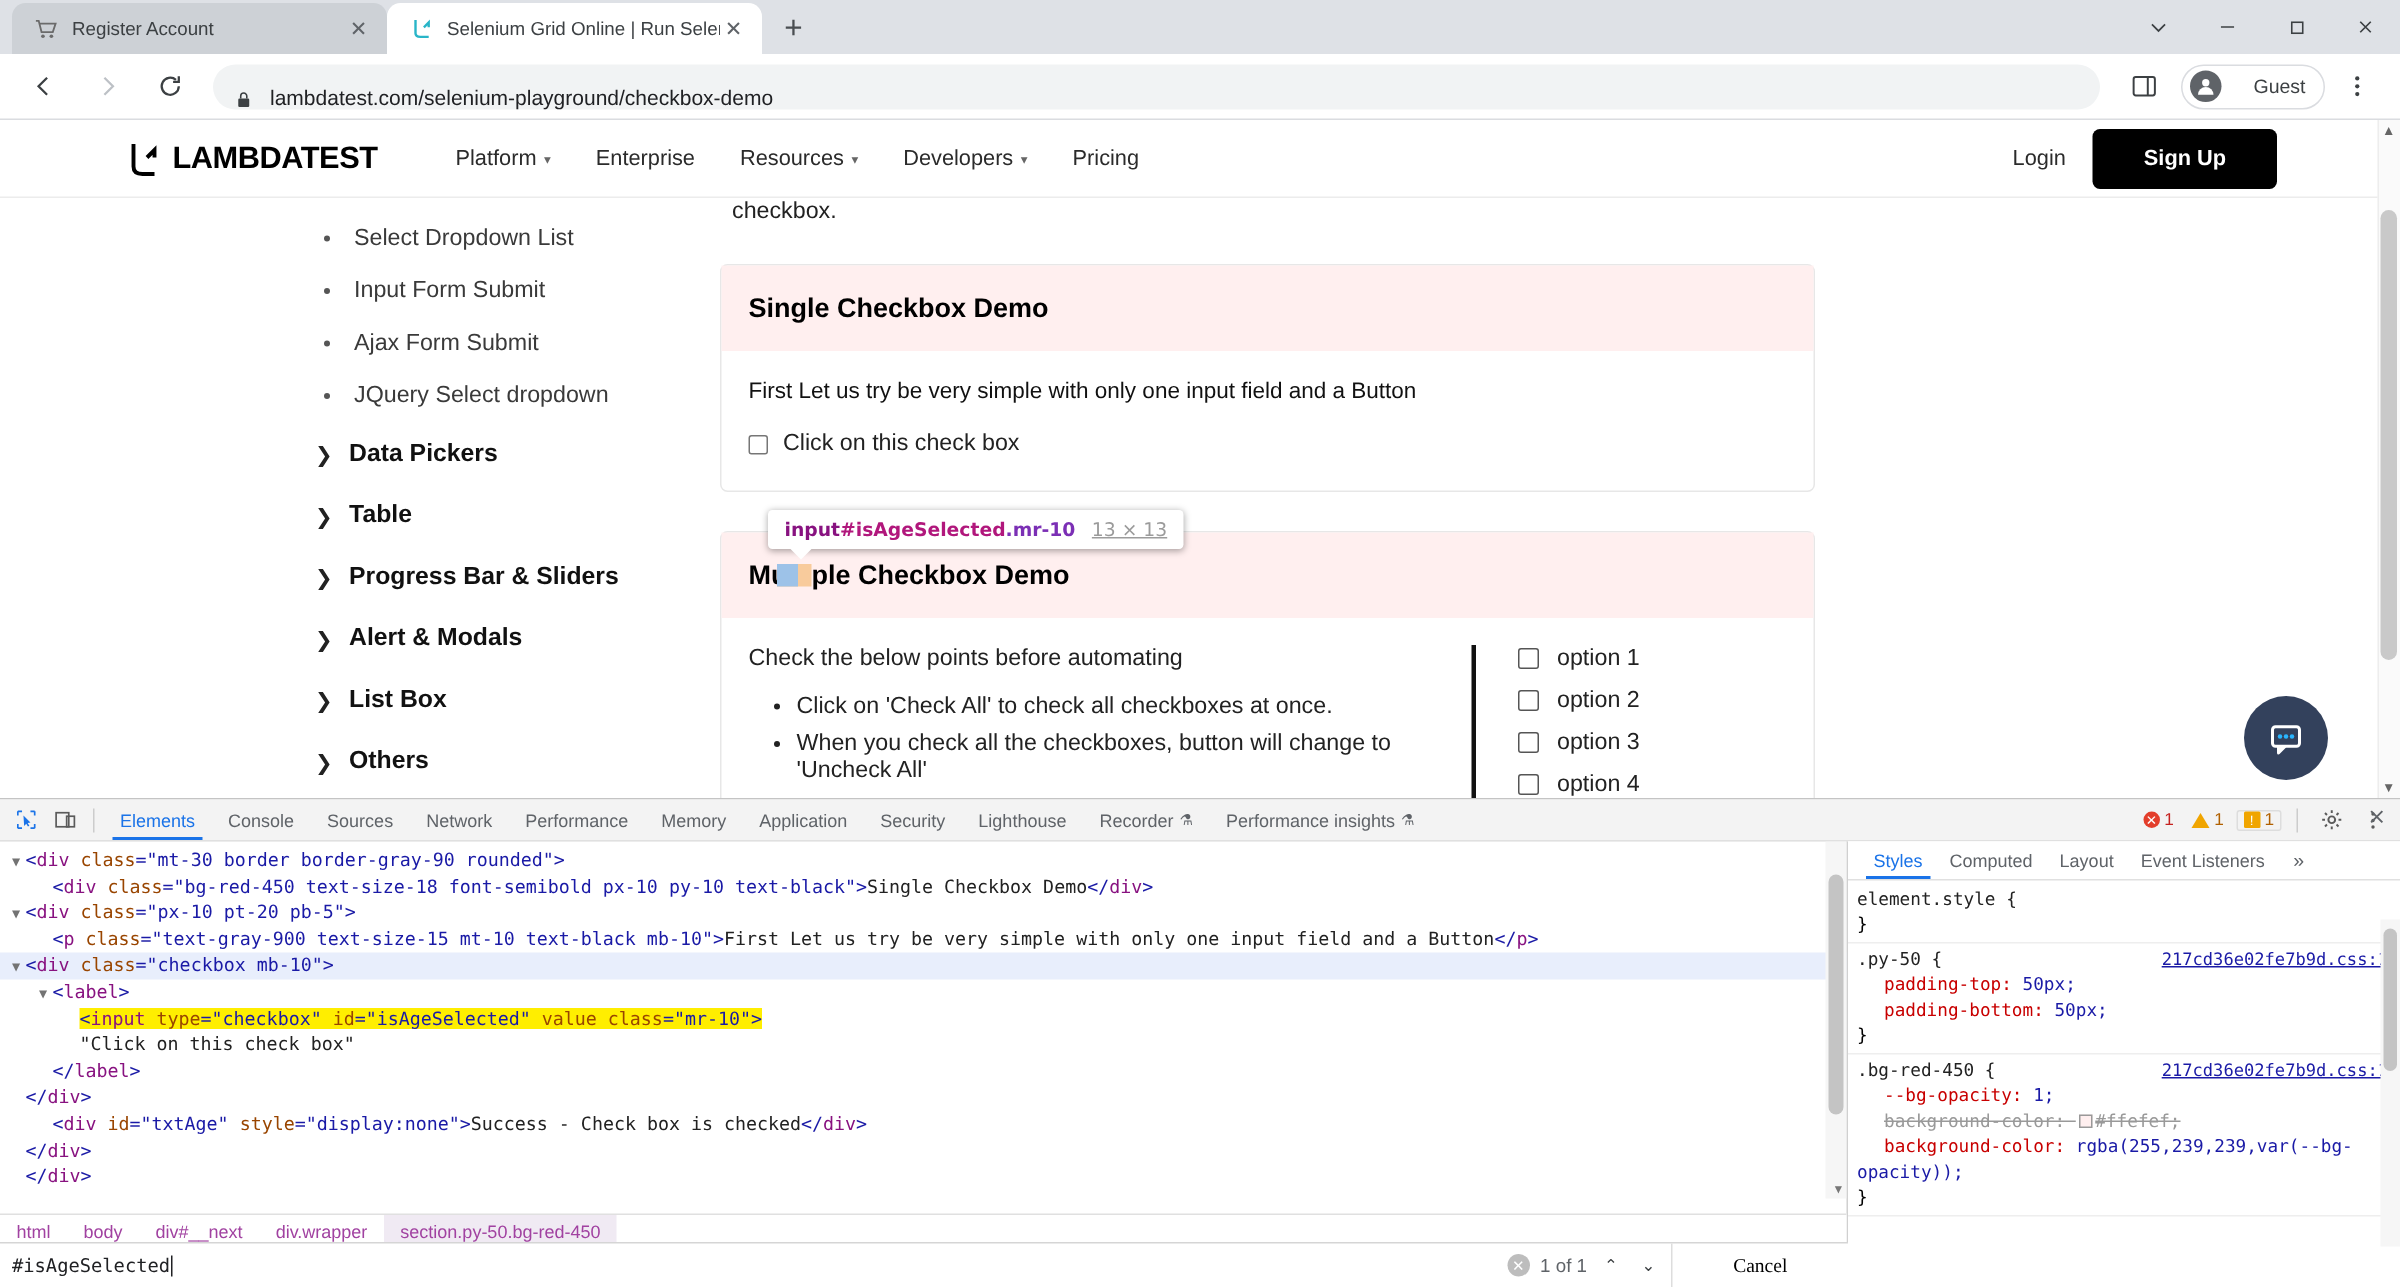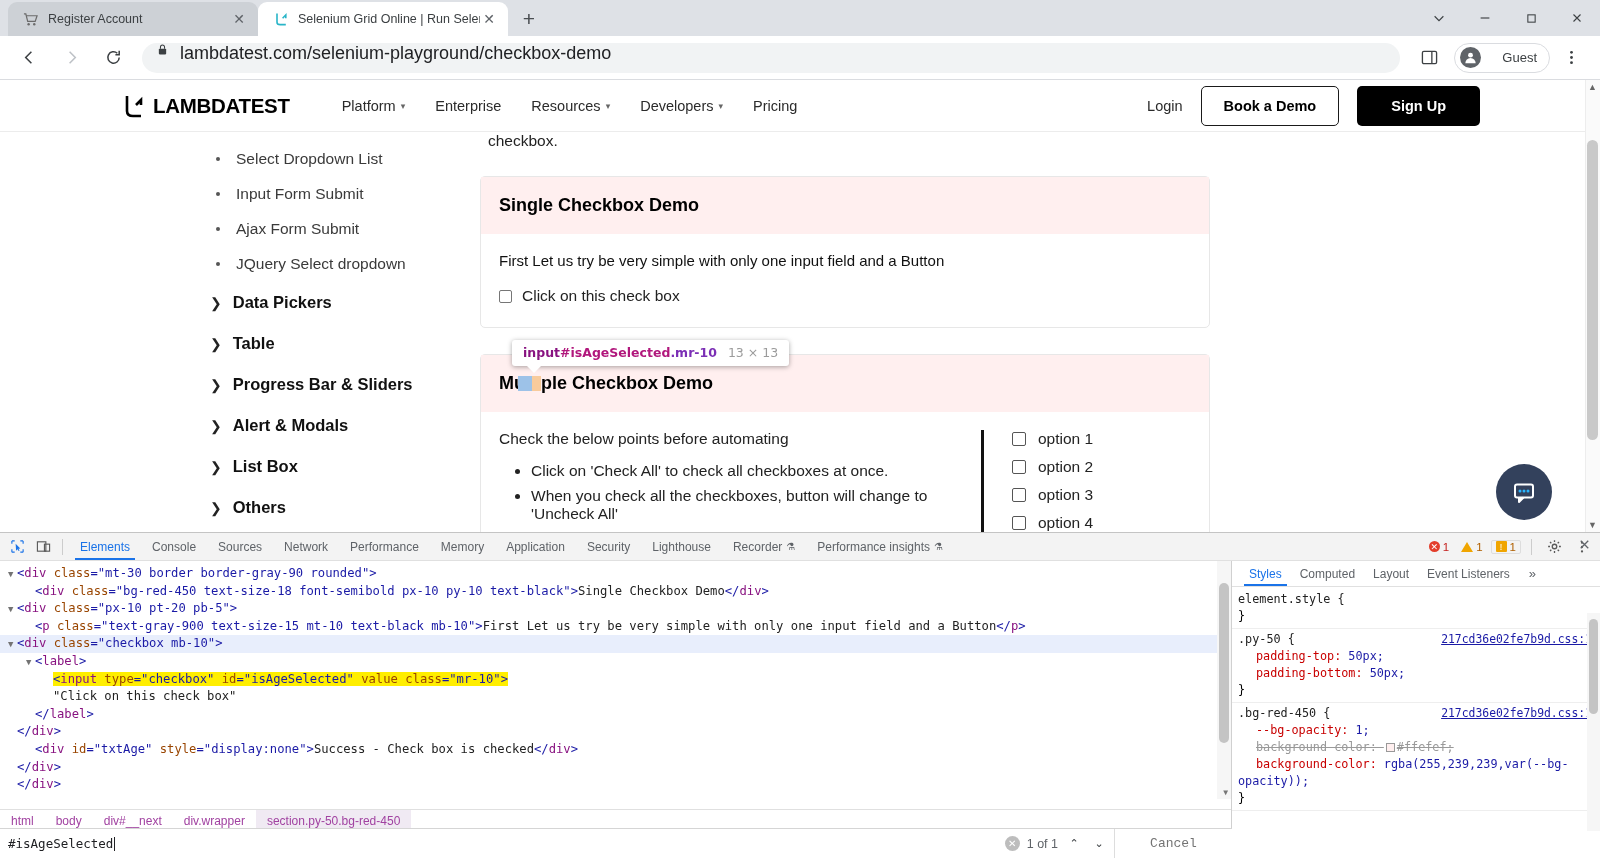--- a/index.html
+++ b/index.html
@@ -46,42 +46,42 @@
   .toolbar {
     height: 44px; background: #fff; display: flex; align-items: center;
     padding: 0 8px; border-bottom: 1px solid #dadce0;
   }
   .tb-icon {
     width: 32px; height: 32px; margin: 0 5px; display: flex;
     align-items: center; justify-content: center; color: #5f6368;
   }
   .omnibox {
     flex: 1; height: 30px; background: #f1f3f4; border-radius: 16px;
-    display: flex; align-items: flex-start; padding: 0 14px; margin: 0 8px;
-    font-size: 18px; color: #202124;
+    display: flex; align-items: flex-end; padding: 0 14px; margin: 0 8px;
+    font-size: 14px; color: #202124;
   }
   .lock { margin-right: 11px; display: flex; align-items: center; }
   .profile {
     height: 30px; display: flex; align-items: center; gap: 21px;
     border: 1px solid #dadce0; border-radius: 16px; padding: 0 12px 0 5px;
     margin-left: 4px; font-size: 13px; color: #3c4043;
   }
   .avatar-circle {
     width: 21px; height: 21px; border-radius: 50%; background: #5f6368;
     display: flex; align-items: center; justify-content: center;
   }
 
   
   .viewport {
     position: absolute; top: 80px; left: 0; width: 1600px; height: 452px;
     background: #fff; overflow: hidden;
   }
 
   .site-header {
-    height: 52px; display: flex; align-items: center; padding: 0 120px;
+    height: 52px; display: flex; align-items: center; padding: 0 82px;
     border-bottom: 1px solid #ececec; background: #fff;
   }
   .brand { display: flex; align-items: center; gap: 7px; }
   .brand-text { font-size: 20.5px; font-weight: 800; letter-spacing: -0.3px; color: #000; }
   .nav { display: flex; align-items: center; gap: 30px; margin-left: 52px; }
   .nav-item {
     font-size: 14.5px; color: #2b2b2b; display: flex; align-items: center; gap: 5px;
   }
   .caret { font-size: 9px; color: #666; }
   .header-right { margin-left: auto; display: flex; align-items: center; gap: 18px; }
@@ -158,21 +158,21 @@
     position: absolute; left: 512px; top: 260px; z-index: 40;
     background: #fff; border-radius: 3px; padding: 5px 11px 6px 11px;
     box-shadow: 0 1px 5px rgba(0,0,0,.35);
     display: flex; align-items: baseline; gap: 11px; white-space: nowrap;
     font-family: "DejaVu Sans", sans-serif;
   }
   .tip-sel { font-size: 12.5px; font-weight: 700; }
   .tip-tag { color: #881280; }
   .tip-id  { color: #b1177c; }
   .tip-cls { color: #7b2fb5; }
-  .tip-dim { font-size: 12.5px; color: #9b9b9b; }
+  .tip-dim { font-size: 12.5px; color: #9b9b9b; text-decoration: underline; }
   .tip-arrow {
     position: absolute; left: 14px; bottom: -7px; width: 0; height: 0;
     border-left: 8px solid transparent; border-right: 8px solid transparent;
     border-top: 8px solid #fff;
   }
 
   .chat-fab {
     position: absolute; right: 48px; bottom: 12px; width: 56px; height: 56px;
     border-radius: 50%; background: #33415c; display: flex;
     align-items: center; justify-content: center; z-index: 20;
@@ -296,21 +296,21 @@
     font-size: 12.5px; color: #202124; display: flex; align-items: center;
   }
   .caret-bar { width:1px; height:14px; background:#202124; margin-left:1px; }
   .search-ctrl { display: flex; align-items: center; gap: 7px; padding-right: 6px; font-family:"Liberation Sans",sans-serif; }
   .clear-x { width:15px;height:15px;border-radius:50%;background:#bdbdbd;color:#fff;font-size:10px;display:flex;align-items:center;justify-content:center; }
   .matches { font-size: 12.5px; color: #5f6368; }
   .nav-arrow { width:18px;height:20px;display:flex;align-items:center;justify-content:center;color:#3c4043;font-size:11px; }
   .cancel-btn {
     border-left: 1px solid #ddd; height: 30px; width: 118px;
     display: flex; align-items: center; justify-content: center;
-    color: #737373; font-size: 13px; font-family: Liberation Mono, monospace;
+    color: #000000; font-size: 13px; font-family: Liberation Serif, serif;
   }
   .dt-close { position: absolute; right: 8px; top: 4px; color: #5f6368; }
 </style>
 </head>
 <body>
 
 <div class="browser">
 
   <div class="tabstrip">
     <div class="tab inactive">
@@ -435,21 +435,20 @@
         <span class="nav-item">
           <span>Developers</span>
           <span class="caret">▾</span>
         </span>
         <span class="nav-item">
           <span>Pricing</span>
         </span>
       </div>
       <div class="header-right">
         <span class="login-link">Login</span>
-        <span class="btn-demo">Book a Demo</span>
         <span class="btn-signup">Sign Up</span>
       </div>
     </div>
 
     <div class="page-body">
 
       <div class="left-nav">
         <ul class="nav-sub-list">
           <li class="nav-sub-item">Select Dropdown List</li>
           <li class="nav-sub-item">Input Form Submit</li>

